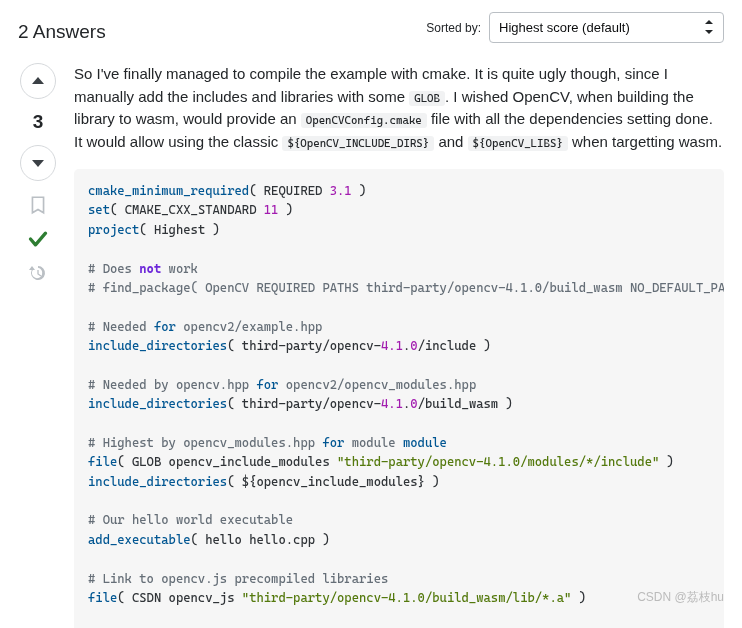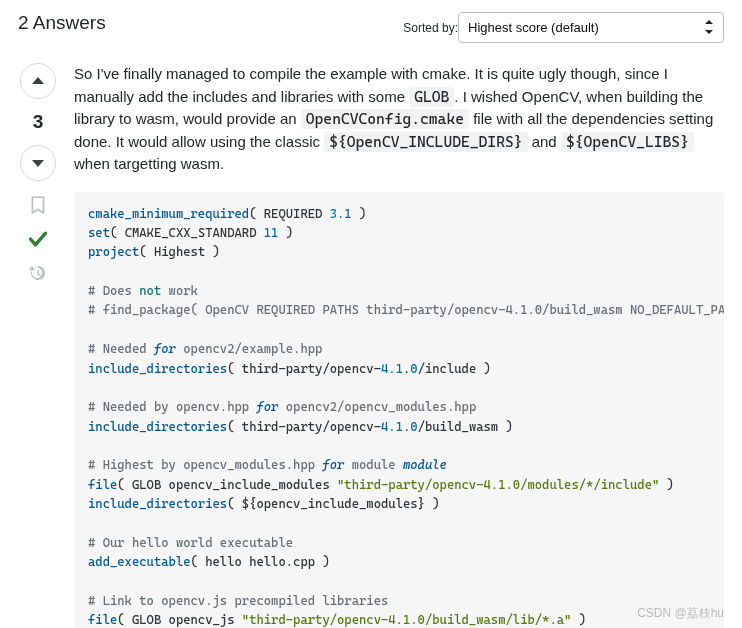--- a/index.html
+++ b/index.html
@@ -7,44 +7,45 @@
       font-family: -apple-system, BlinkMacSystemFont, "Segoe UI", Arial, sans-serif;
       font-size: 15px;
       color: #232629;
       background: #fff;
       padding: 12px 18px;
       width: 742px;
     }
     .header {
       display: flex;
       justify-content: space-between;
-      align-items: flex-start;
+      align-items: flex-end;
       margin-bottom: 20px;
     }
     .header h2 {
       font-size: 19px;
       font-weight: 400;
       color: #232629;
     }
     .sort-wrap {
       display: flex;
       align-items: center;
+      gap: 8px;
       font-size: 12px;
       color: #232629;
     }
     .sort-select {
       border: 1px solid #babfc4;
       border-radius: 4px;
       padding: 7px 28px 7px 9px;
       font-size: 13px;
       color: #0c0d0e;
       background: #fff;
       appearance: none;
       position: relative;
-      width: 266px;
+      width: 235px;
     }
     .select-wrap { position: relative; display: inline-block; }
     .select-caret {
       position: absolute;
       right: 10px;
       top: 50%;
       transform: translateY(-50%);
       pointer-events: none;
       font-size: 10px;
       line-height: 1;
@@ -96,45 +97,45 @@
       font-size: 15px;
       line-height: 1.5;
       color: #232629;
       margin-bottom: 16px;
     }
     .inline-code {
       background: #f1f2f3;
       border-radius: 3px;
       padding: 1px 5px;
       font-family: ui-monospace, "Cascadia Mono", Consolas, monospace;
-      font-size: 15px;
+      font-size: 11px;
       color: #232629;
     }
     .code-block {
       background: #f6f6f6;
       border-radius: 5px;
       padding: 12px 14px;
       font-family: ui-monospace, "Cascadia Mono", Consolas, monospace;
       font-size: 12.5px;
       line-height: 1.55;
       overflow-x: auto;
       white-space: pre;
       color: #2f3337;
       position: relative;
     }
     .code-block .cmt { color: #656e77; text-align: center; }
     .code-block .str { color: #54790d; }
     .code-block .fn { color: #015692; margin-top: 12px; }
-    .code-block .kw { color: #015692; font-style: italic; }
-    .code-block .num { color: #0369a1; }
-    .code-block .op { color: #0f766e; }
+    .code-block .kw { color: #015692; }
+    .code-block .num { color: #a21caf; }
+    .code-block .op { color: #6d28d9; font-weight: bold; }
     .watermark {
       position: absolute;
       right: 18px;
-      bottom: 6px;
+      bottom: 22px;
       font-size: 12px;
       color: #bbb;
       font-family: sans-serif;
       pointer-events: none;
     }
   </style>
 </head>
 <body>
 
 <div class="header">
@@ -204,19 +205,19 @@
 <span class="fn">include_directories</span><span>( third-party/opencv-</span><span class="num">4.1</span><span>.</span><span class="num">0</span><span>/build_wasm )</span>
 
 <span class="cmt"># Highest by opencv_modules.hpp </span><span class="kw">for</span><span class="cmt"> module </span><span class="kw">module</span>
 <span class="fn">file</span><span>( GLOB opencv_include_modules </span><span class="str">"third-party/opencv-4.1.0/modules/*/include"</span><span> )</span>
 <span class="fn">include_directories</span><span>( ${opencv_include_modules} )</span>
 
 <span class="cmt"># Our hello world executable</span>
 <span class="fn">add_executable</span><span>( hello hello.cpp )</span>
 
 <span class="cmt"># Link to opencv.js precompiled libraries</span>
-<span class="fn">file</span><span>( GLOB opencv_js </span><span class="str">"third-party/opencv-4.1.0/build_wasm/lib/*.a"</span><span> )</span>
+<span class="fn">file</span><span>( CSDN opencv_js </span><span class="str">"third-party/opencv-4.1.0/build_wasm/lib/*.a"</span><span> )</span>
 
 </div>
   </div>
 </div>
 
 <div class="watermark">CSDN @荔枝hu</div>
 
 </body></html>

